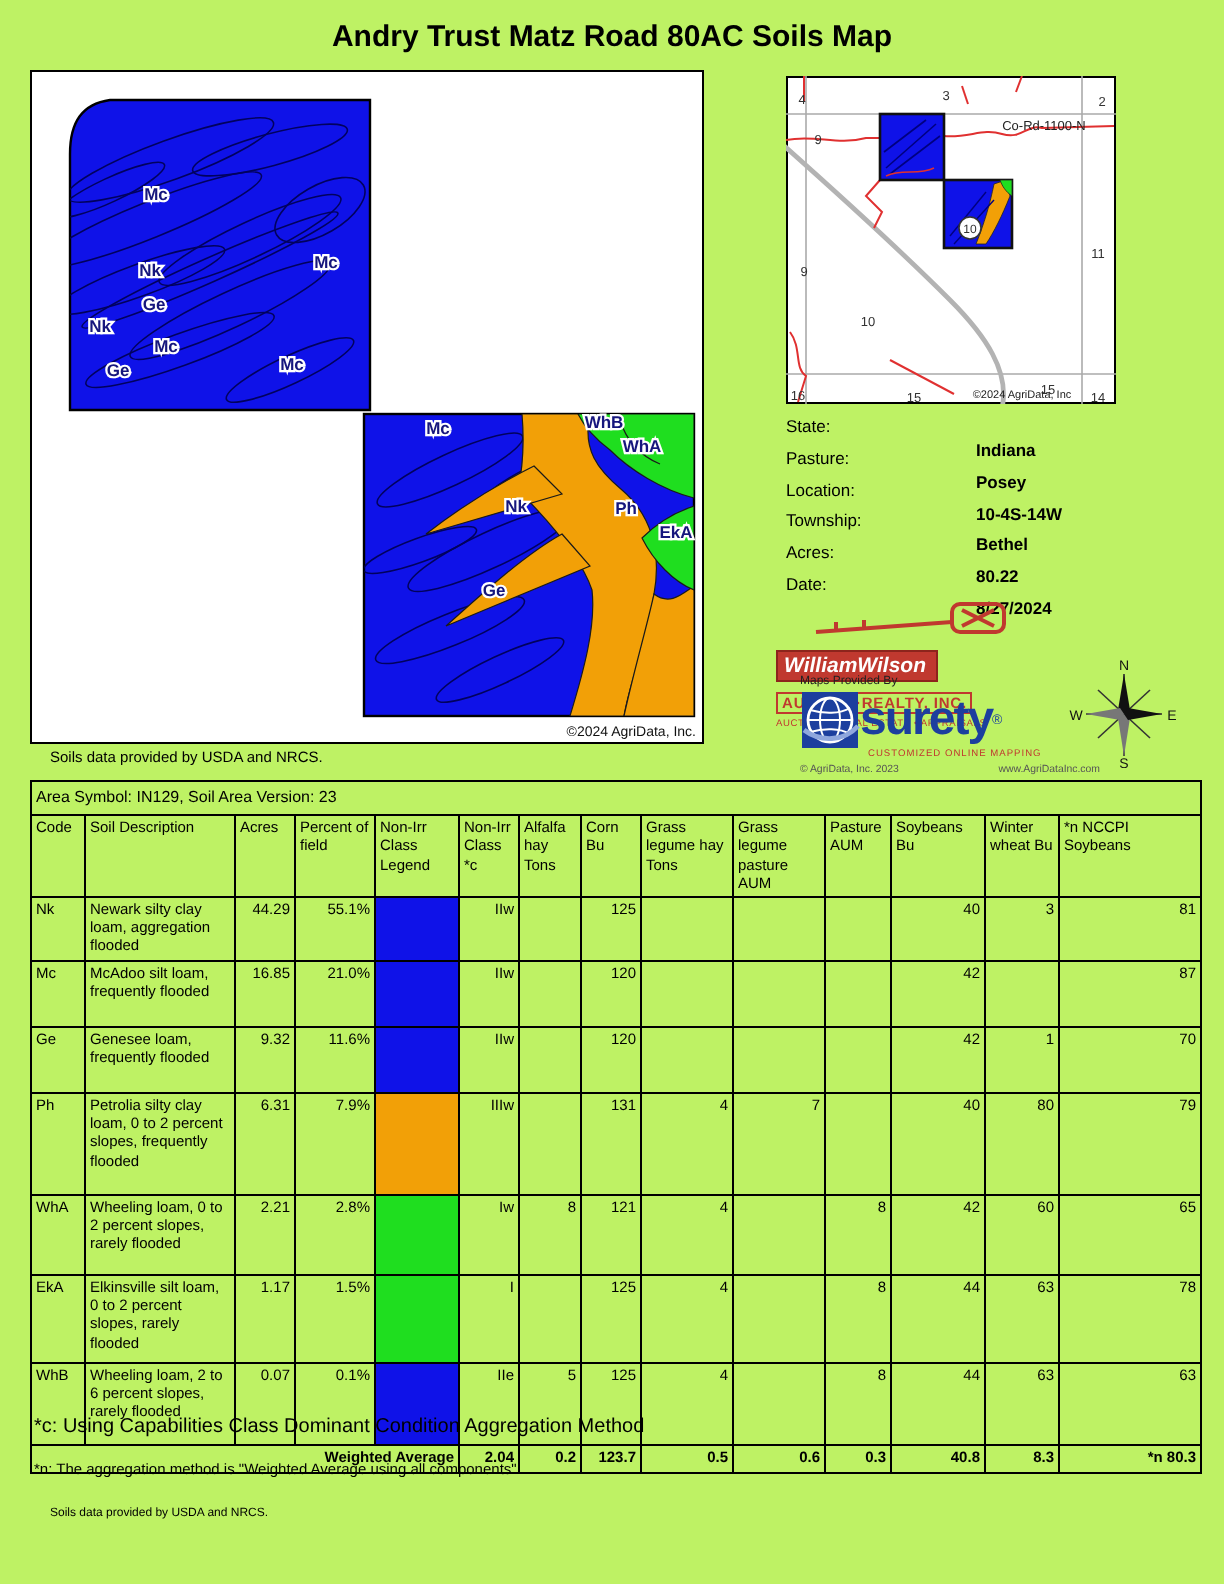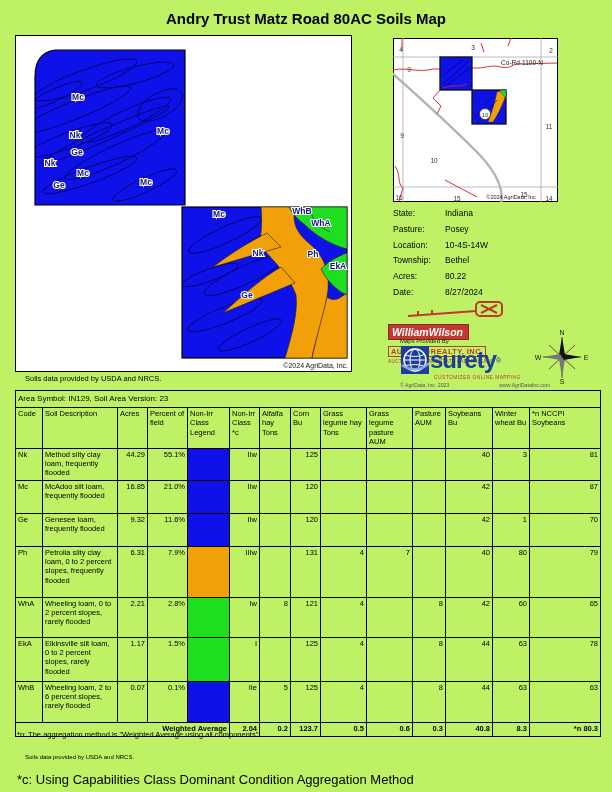--- a/index.html
+++ b/index.html
@@ -11,23 +11,23 @@
   .soil-label{font-family:"Liberation Sans",sans-serif;font-size:8.5px;font-weight:bold;fill:#16167d;stroke:#ffffff;stroke-width:2.2px;paint-order:stroke;text-anchor:middle;}
   .map-copy{font-family:"Liberation Sans",sans-serif;font-size:7px;fill:#111;text-anchor:end;}
   
   #inset-box{left:393px;top:38px;width:165px;height:164px;}
   .sec-num{font-family:"Liberation Sans",sans-serif;font-size:6.5px;fill:#333;text-anchor:middle;}
   .inset-road-label{font-family:"Liberation Sans",sans-serif;font-size:6.5px;fill:#222;text-anchor:middle;}
   .inset-copy{font-family:"Liberation Sans",sans-serif;font-size:5.5px;fill:#222;text-anchor:middle;}
   .badge-num{font-family:"Liberation Sans",sans-serif;font-size:6px;fill:#333;text-anchor:middle;}
   
   #info{left:393px;top:208px;width:200px;font-size:8.5px;}
-  .info-row{display:flex;height:15.8px;align-items:flex-start;}
+  .info-row{display:flex;height:15.8px;align-items:flex-start;gap:43px;}
   .info-label{width:52px;}
-  .info-value{font-weight:normal;}
+  .info-value{font-weight:bold;margin-top:12px;}
   
   #wilson{left:388px;top:300px;width:150px;}
   #wilson-name{display:inline-block;background:#c0392f;color:#fff;font-weight:bold;font-style:italic;font-size:10.5px;padding:1px 5px 1px 3px;border:1px solid #8d241c;}
   #wilson-sub{color:#c0392f;font-weight:bold;font-size:7.5px;letter-spacing:.4px;border:1px solid #c0392f;display:inline-block;padding:0 2px;margin-top:1px;}
   #wilson-tagline{color:#c0392f;font-size:4.8px;letter-spacing:.3px;margin-top:1px;}
   #surety-block{left:400px;top:338px;width:175px;}
   #maps-provided{font-size:6px;color:#222;}
   #surety-row{display:flex;align-items:center;margin-top:1px;}
   #surety-word{font-size:24px;font-weight:bold;color:#1c3f9e;letter-spacing:-1px;line-height:22px;}
   #surety-reg{font-size:7px;color:#1c3f9e;vertical-align:top;}
@@ -40,21 +40,21 @@
   #soil-table{left:15px;top:390px;}
   table{border-collapse:collapse;table-layout:fixed;width:585px;font-size:7.5px;line-height:1.25;}
   td,th{border:1px solid #000;padding:1px 2px;vertical-align:top;overflow:hidden;font-weight:normal;}
   th{text-align:left;}
   .l{text-align:left;} .r{text-align:right;} .b{font-weight:bold;}
   #area-symbol-cell{font-size:8px;height:14px;vertical-align:middle;}
   .header-row th{height:28px;}
   .wavg td{height:11px;vertical-align:middle;}
   
   #footnote-n{left:17px;top:730px;font-size:7.5px;}
-  #footnote-c{left:17px;top:772px;font-size:13px;}
+  #footnote-c{left:17px;top:708px;font-size:10px;}
   #usda-note-bottom{left:25px;top:754px;font-size:6px;}
 </style>
 </head>
 <body>
 
 <div id="page">
 
   <div id="title" class="abs">Andry Trust Matz Road 80AC Soils Map</div>
 
   <div id="map-box" class="abs">
@@ -302,21 +302,21 @@
           <th>Corn Bu</th>
           <th>Grass legume hay Tons</th>
           <th>Grass legume pasture AUM</th>
           <th>Pasture AUM</th>
           <th>Soybeans Bu</th>
           <th>Winter wheat Bu</th>
           <th>*n NCCPI Soybeans</th>
         </tr>
       <tr style="height: 32px;">
             <td class="l">Nk</td>
-            <td class="l">Method silty clay loam, frequently flooded</td>
+            <td class="l">Newark silty clay loam, aggregation flooded</td>
             <td class="r">44.29</td>
             <td class="r">55.1%</td>
             <td style="background: rgb(15, 18, 232);"></td>
             <td class="r">IIw</td>
             <td class="r"></td>
             <td class="r">125</td>
             <td class="r"></td>
             <td class="r"></td>
             <td class="r"></td>
             <td class="r">40</td>

